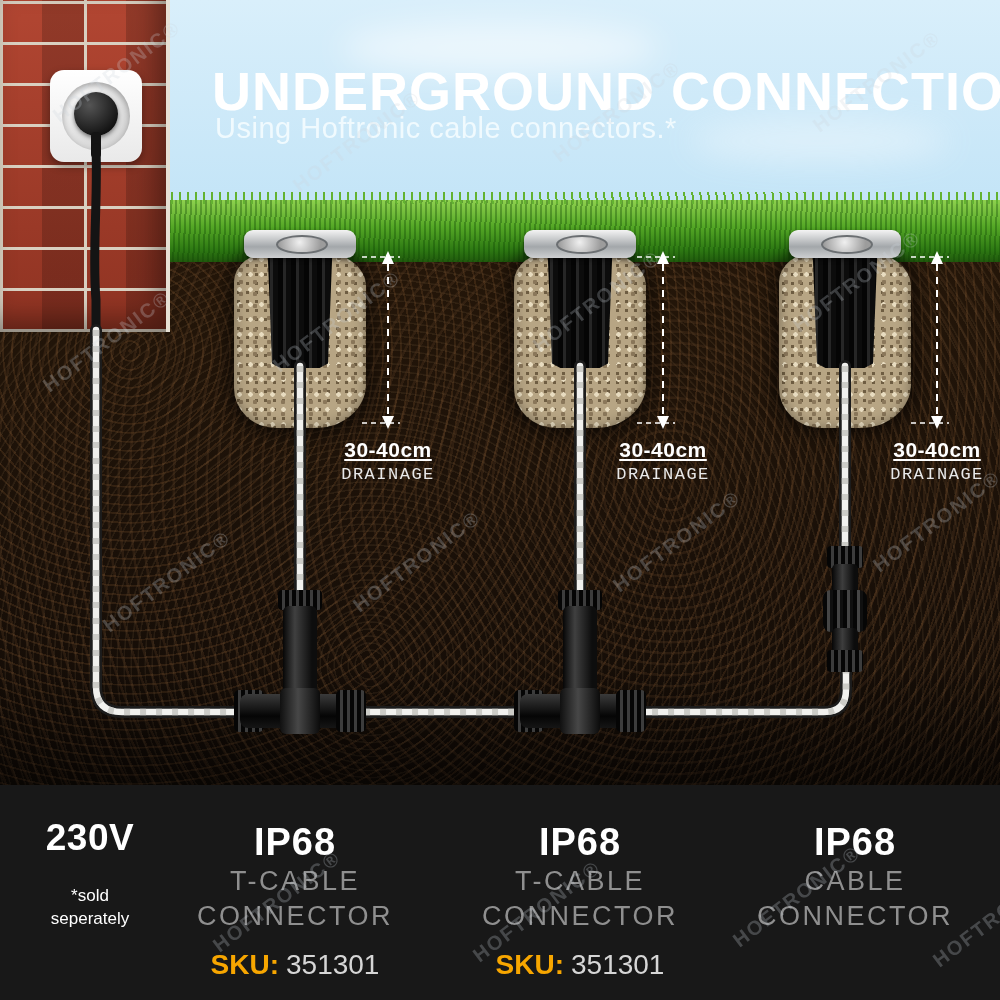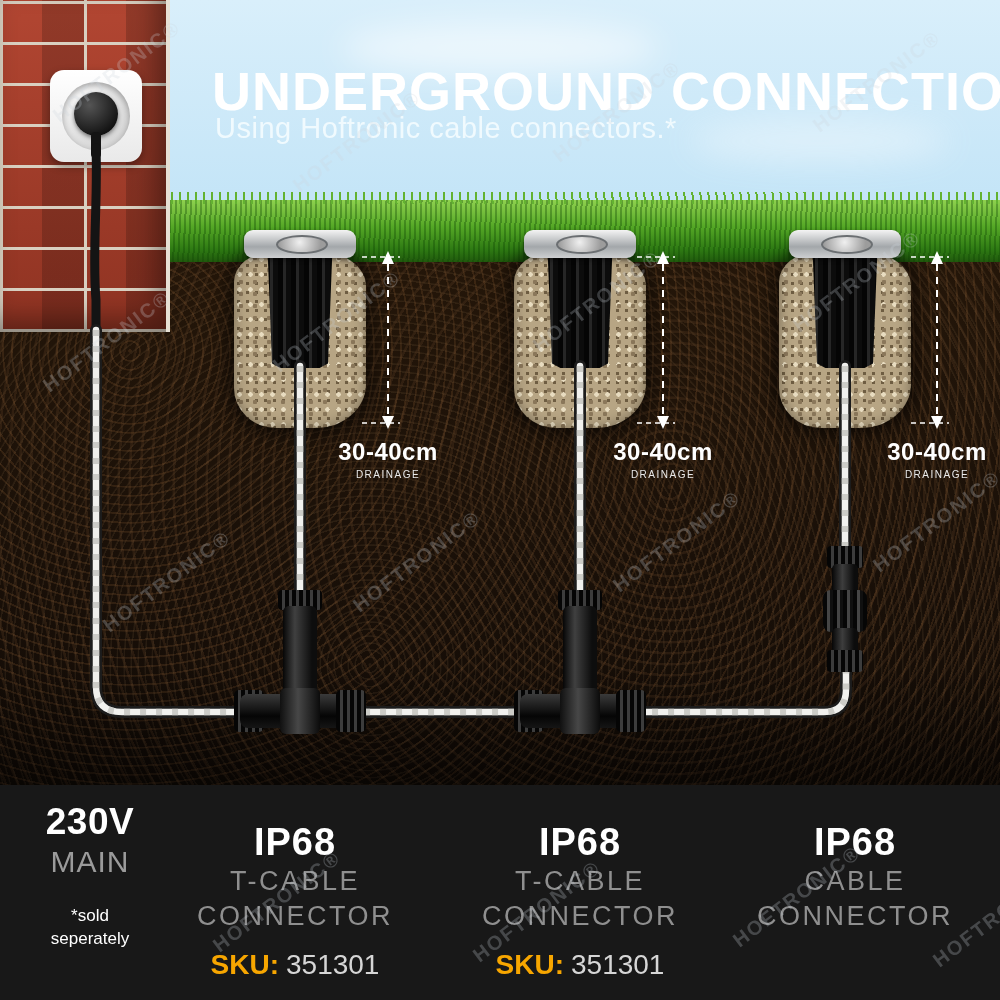--- a/index.html
+++ b/index.html
@@ -96,22 +96,22 @@
     box-shadow:0 2px 4px rgba(0,0,0,0.45);
   }
   .light-lens{
     position:absolute;left:32px;top:5px;width:48px;height:15px;border-radius:50%;
     background:radial-gradient(circle at 45% 35%,#f0f0f0,#9c9c9c 75%);
     border:2px solid #6b6f72;
   }
   
   .depth-label{position:absolute;width:120px;text-align:center;z-index:5;}
   .depth-label.d1{left:328px;top:438px;} .depth-label.d2{left:603px;top:438px;} .depth-label.d3{left:877px;top:438px;}
-  .depth-value{display:block;color:#ffffff;font-size:24px;font-weight:700;letter-spacing:0.5px;}
-  .drainage{display:block;color:#e9e9e9;font-size:10px;letter-spacing:1.5px;margin-top:3px;}
+  .depth-value{display:block;color:#ffffff;font-size:21px;font-weight:700;letter-spacing:0.5px;text-decoration:underline;}
+  .drainage{display:block;color:#e9e9e9;font-size:17px;letter-spacing:1.5px;margin-top:3px;font-family:Liberation Mono, monospace;}
   
   .cable-layer{position:absolute;left:0;top:0;z-index:4;pointer-events:none;}
   
   .t-conn{position:absolute;width:132px;height:146px;z-index:5;top:590px;}
   .t-conn.t1{left:234px;} .t-conn.t2{left:514px;}
   .v-nut{position:absolute;left:44px;top:0;width:44px;height:20px;border-radius:4px;
     background:repeating-linear-gradient(90deg,#050505 0 4px,#3c3c3c 4px 7px);}
   .v-body{position:absolute;left:49px;top:16px;width:34px;height:96px;border-radius:6px;
     background:linear-gradient(90deg,#060606,#404040 35%,#0d0d0d 85%);}
   .h-barrel{position:absolute;left:6px;top:104px;width:120px;height:34px;border-radius:8px;
@@ -126,21 +126,21 @@
     background:repeating-linear-gradient(90deg,#050505 0 4px,#3c3c3c 4px 7px);}
   .i-nut.top{top:0;} .i-nut.bot{top:104px;}
   .i-body{position:absolute;left:11px;width:26px;border-radius:5px;
     background:linear-gradient(90deg,#060606,#3d3d3d 40%,#0c0c0c 85%);}
   .i-body.up{top:18px;height:30px;} .i-body.down{top:82px;height:26px;}
   .i-mid{position:absolute;left:2px;top:44px;width:44px;height:42px;border-radius:8px;
     background:repeating-linear-gradient(90deg,#060606 0 4px,#454545 4px 7px,#101010 7px 10px);}
   
   .footer{position:absolute;left:0;top:785px;width:1000px;height:215px;background:#181818;z-index:4;}
   .fcol{position:absolute;top:0;text-align:center;}
-  .fcol.power{left:0;width:180px;margin-top:16px;}
+  .fcol.power{left:0;width:180px;padding-top:32px;}
   .fcol.k1{left:170px;width:250px;padding-top:36px;}
   .fcol.k2{left:455px;width:250px;padding-top:36px;}
   .fcol.k3{left:730px;width:250px;padding-top:36px;}
   .voltage{color:#ffffff;font-size:37px;font-weight:700;letter-spacing:0.5px;}
   .main-label{color:#9b9b9b;font-size:30px;letter-spacing:1px;margin-top:2px;}
   .sold-note{color:#ffffff;font-size:17px;margin:26px auto 0;width:110px;line-height:1.35;}
   .ip-rating{color:#ffffff;font-size:38px;font-weight:700;letter-spacing:1px;}
   .conn-line{color:#8f8f8f;font-size:27px;letter-spacing:2.5px;line-height:1.3;}
   .sku-row{margin-top:15px;font-size:28px;}
   .sku-label{color:#f7a600;font-weight:700;margin-right:7px;}
@@ -275,21 +275,20 @@
     <div class="i-nut top"></div>
     <div class="i-body up"></div>
     <div class="i-mid"></div>
     <div class="i-body down"></div>
     <div class="i-nut bot"></div>
   </div>
 
   <div class="footer">
     <div class="fcol power">
       <div class="voltage">230V</div>
-      <div class="main-label">MAIN</div>
       <div class="sold-note">*sold seperately</div>
     </div>
     <div class="fcol k1">
       <div class="ip-rating">IP68</div>
       <div class="conn-line">T-CABLE</div>
       <div class="conn-line">CONNECTOR</div>
       <div class="sku-row">
         <span class="sku-label">SKU:</span><span class="sku-value">351301</span>
       </div>
     </div>

